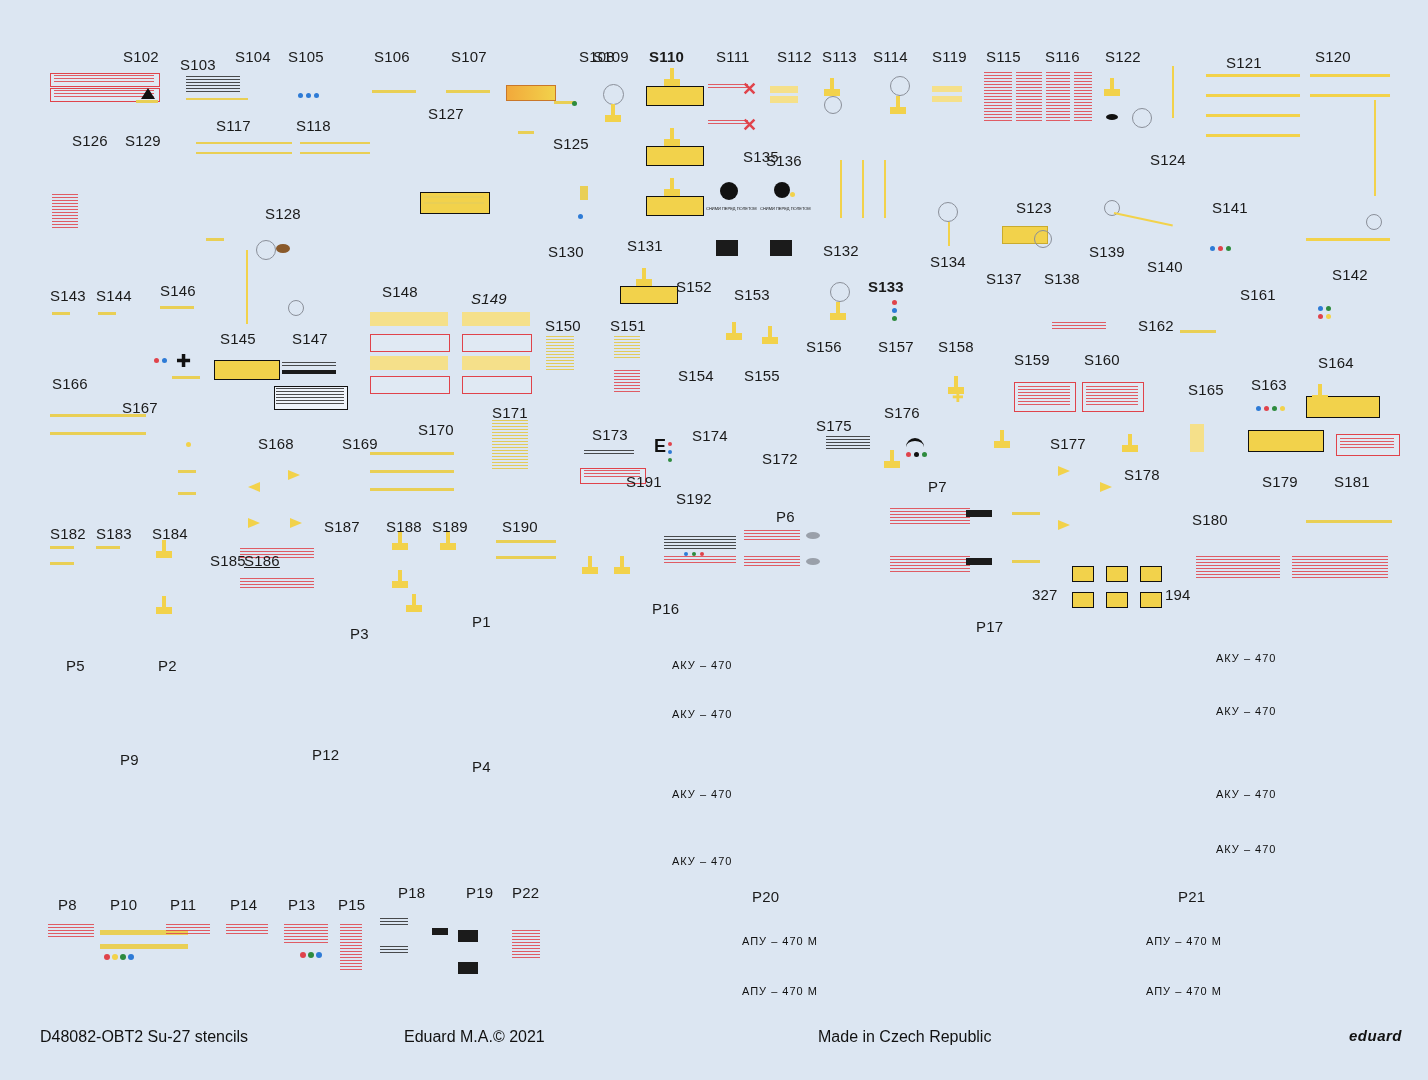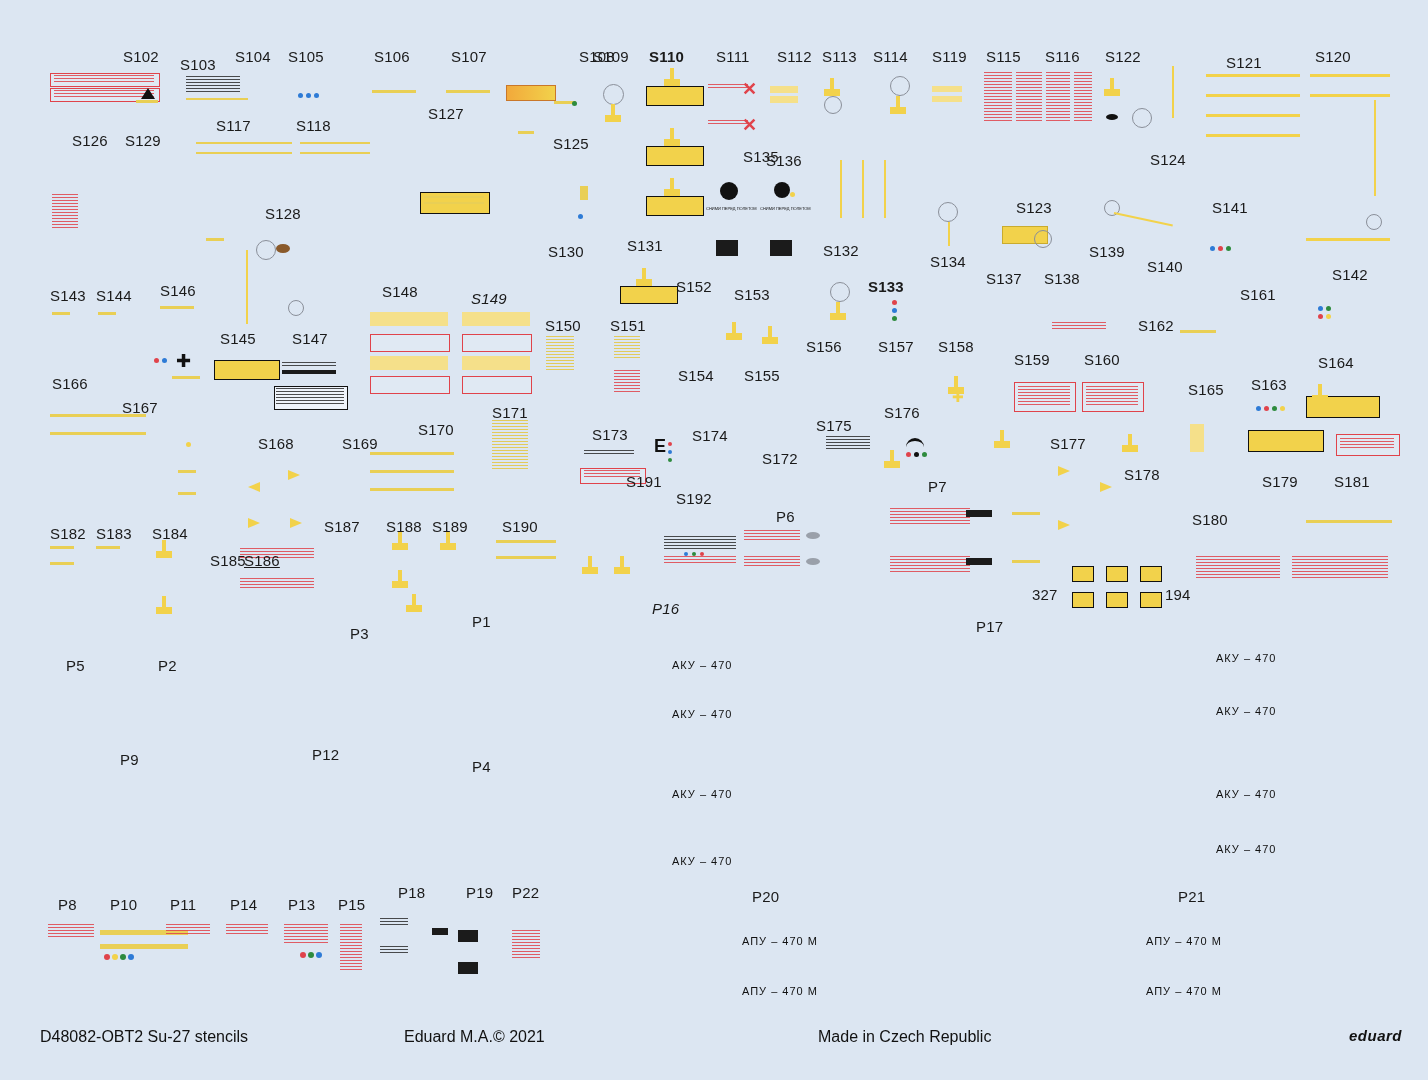--- a/index.html
+++ b/index.html
@@ -437,21 +437,21 @@
       <div class="lbl" style="left: 96px; top: 525px;">S183</div>
       <div class="lbl" style="left: 152px; top: 525px;">S184</div>
       <div class="lbl" style="left: 324px; top: 518px;">S187</div>
       <div class="lbl" style="left: 386px; top: 518px;">S188</div>
       <div class="lbl" style="left: 432px; top: 518px;">S189</div>
       <div class="lbl" style="left: 502px; top: 518px;">S190</div>
       <div class="lbl" style="left: 186px; top: 552px; margin-left: 24px;">S185</div>
       <div class="lbl" style="left: 244px; top: 552px; text-decoration: underline;">S186</div>
       <div class="lbl" style="left: 1032px; top: 586px;">327</div>
       <div class="lbl" style="left: 1165px; top: 586px;">194</div>
-      <div class="lbl" style="left: 652px; top: 600px; font-style: italic;">P16</div>
+      <div class="lbl" style="left: 652px; top: 600px;">P16</div>
       <div class="lbl" style="left: 976px; top: 618px;">P17</div>
       <div class="lbl" style="left: 350px; top: 625px;">P3</div>
       <div class="lbl" style="left: 472px; top: 613px;">P1</div>
       <div class="lbl" style="left: 66px; top: 657px;">P5</div>
       <div class="lbl" style="left: 158px; top: 657px;">P2</div>
       <div class="lbl" style="left: 120px; top: 751px;">P9</div>
       <div class="lbl" style="left: 312px; top: 746px;">P12</div>
       <div class="lbl" style="left: 472px; top: 758px;">P4</div>
       <div class="lbl" style="left: 58px; top: 896px;">P8</div>
       <div class="lbl" style="left: 110px; top: 896px;">P10</div>

